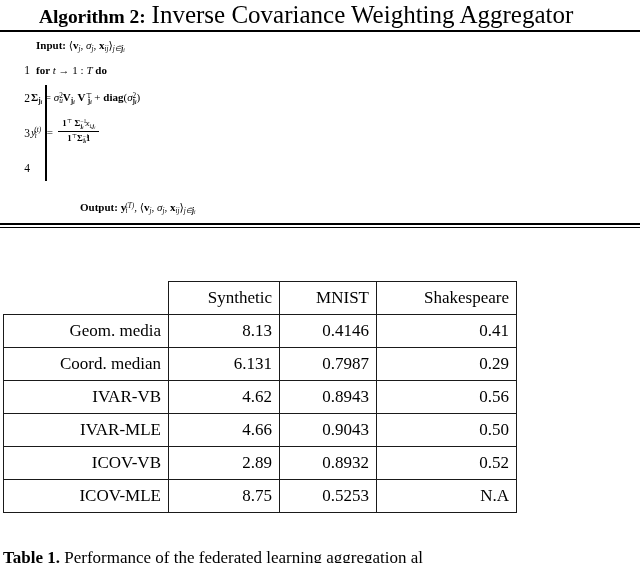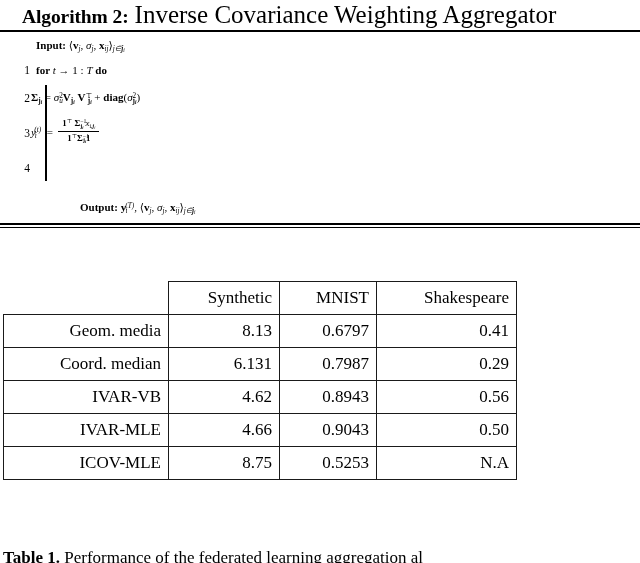--- a/index.html
+++ b/index.html
@@ -19,21 +19,21 @@
 
   
   #algorithm-block {
     position: absolute;
     left: 0;
     top: 0;
     width: 640px;
   }
   .algo-title-row {
     height: 30px;
-    padding-left: 22px;
+    padding-left: 39px;
     display: flex;
     align-items: baseline;
     font-size: 19px;
     line-height: 30px;
     white-space: nowrap;
   }
   .algo-title-label {
     font-weight: bold;
     font-size: 19.5px;
     letter-spacing: -0.1px;
@@ -246,21 +246,21 @@
         <td class="corner"></td>
         <th>Synthetic</th>
         <th>MNIST</th>
         <th>Shakespeare</th>
       </tr>
     </thead>
     <tbody id="results-tbody">
         <tr>
           <td>Geom. media</td>
           <td>8.13</td>
-          <td>0.6797</td>
+          <td>0.4146</td>
           <td>0.41</td>
         </tr>
         <tr>
           <td>Coord. median</td>
           <td>6.131</td>
           <td>0.7987</td>
           <td>0.29</td>
         </tr>
         <tr>
           <td>IVAR-VB</td>
@@ -268,20 +268,26 @@
           <td>0.8943</td>
           <td class="bold-cell">0.56</td>
         </tr>
         <tr>
           <td>IVAR-MLE</td>
           <td>4.66</td>
           <td class="bold-cell">0.9043</td>
           <td>0.50</td>
         </tr>
         <tr>
+          <td>ICOV-VB</td>
+          <td class="bold-cell">2.89</td>
+          <td>0.8932</td>
+          <td>0.52</td>
+        </tr>
+        <tr>
           <td>ICOV-MLE</td>
           <td>8.75</td>
           <td>0.5253</td>
           <td>N.A</td>
         </tr>
       </tbody>
   </table>
 </div>
 
 <div id="table-caption">

